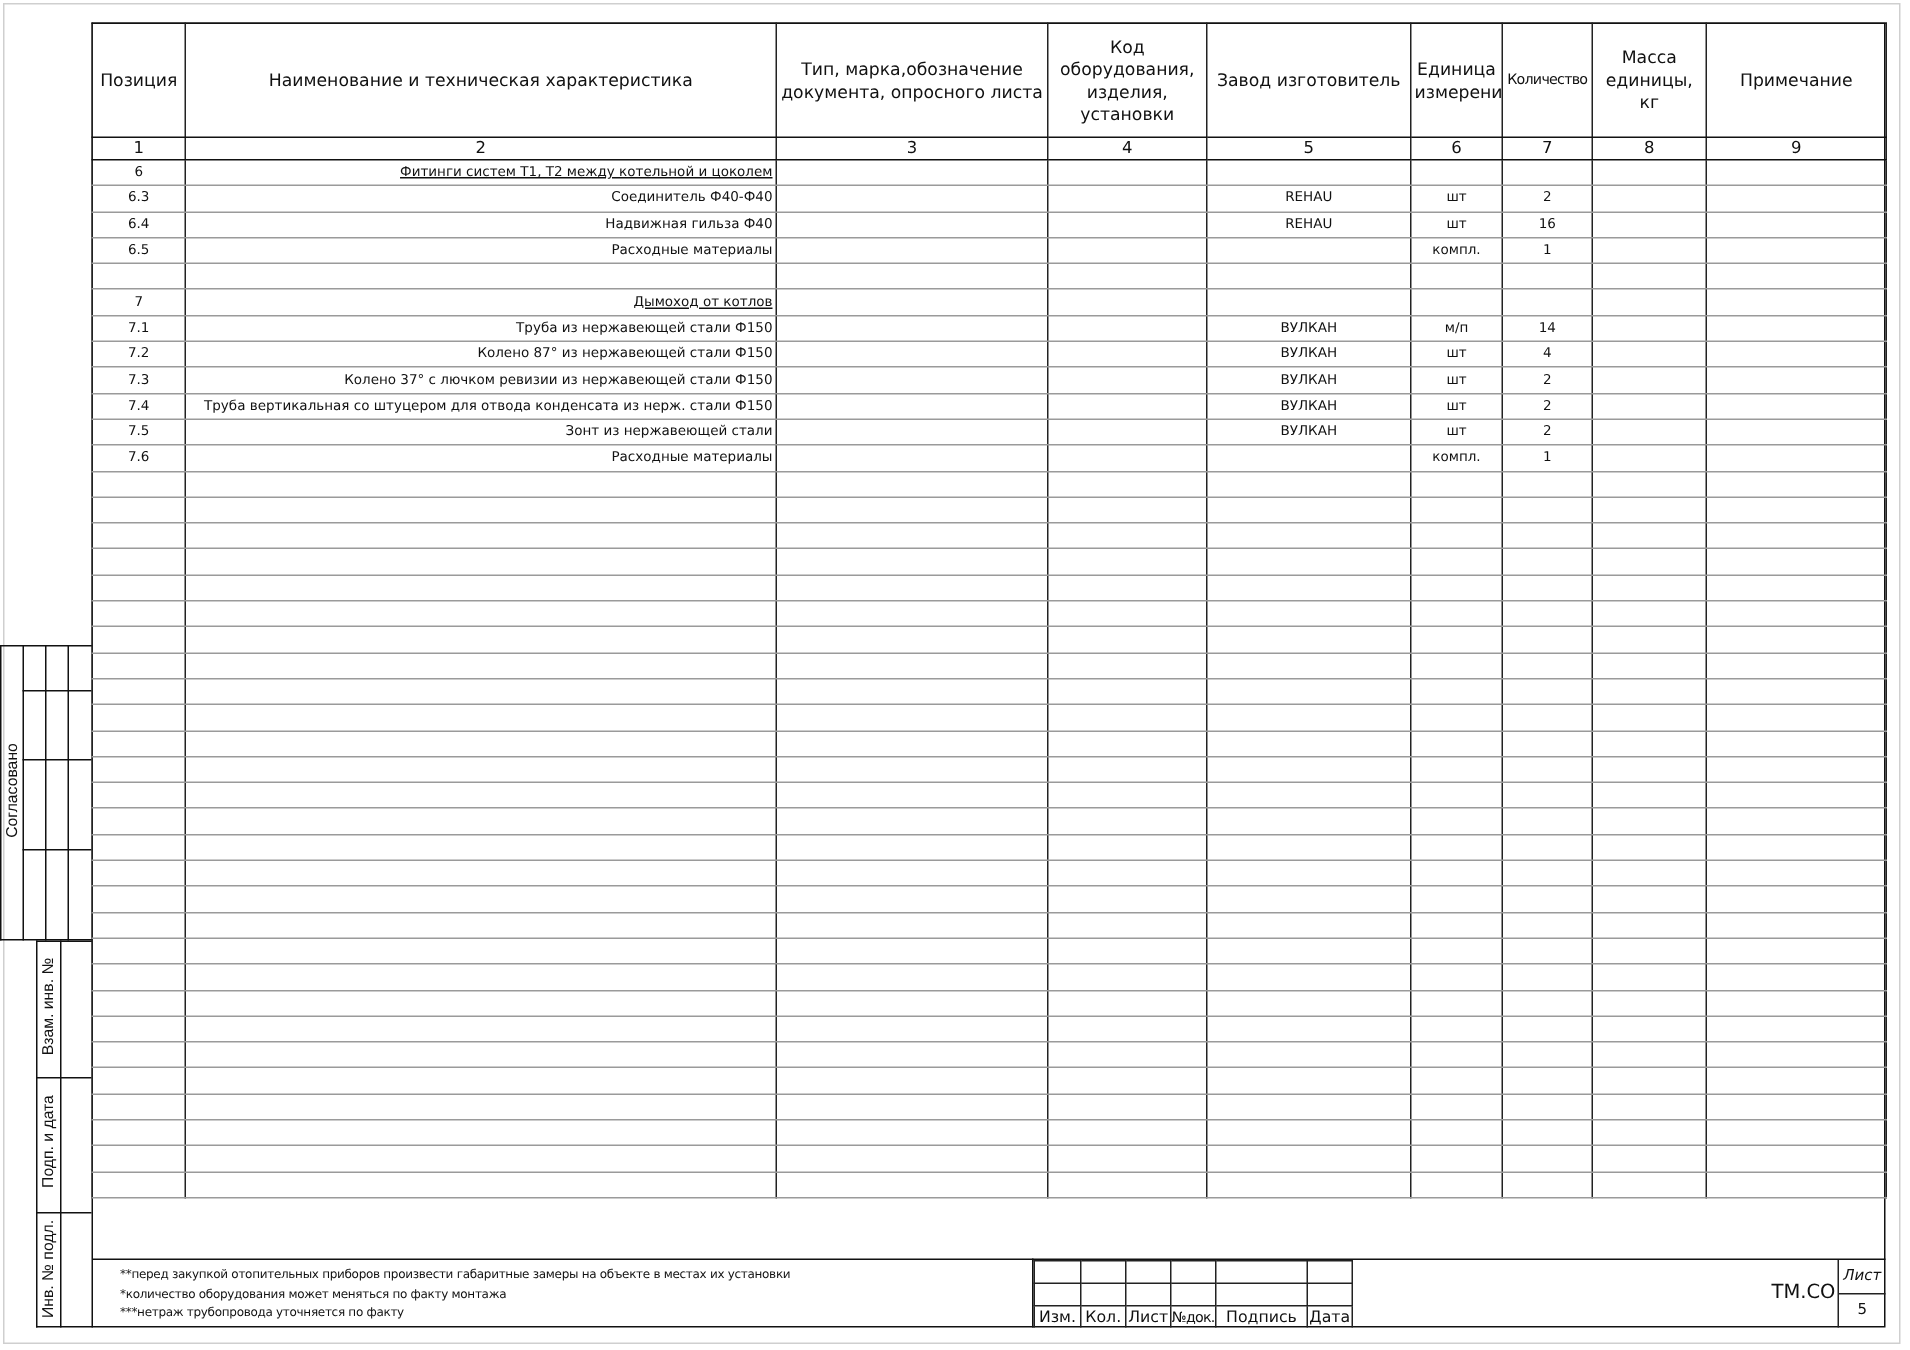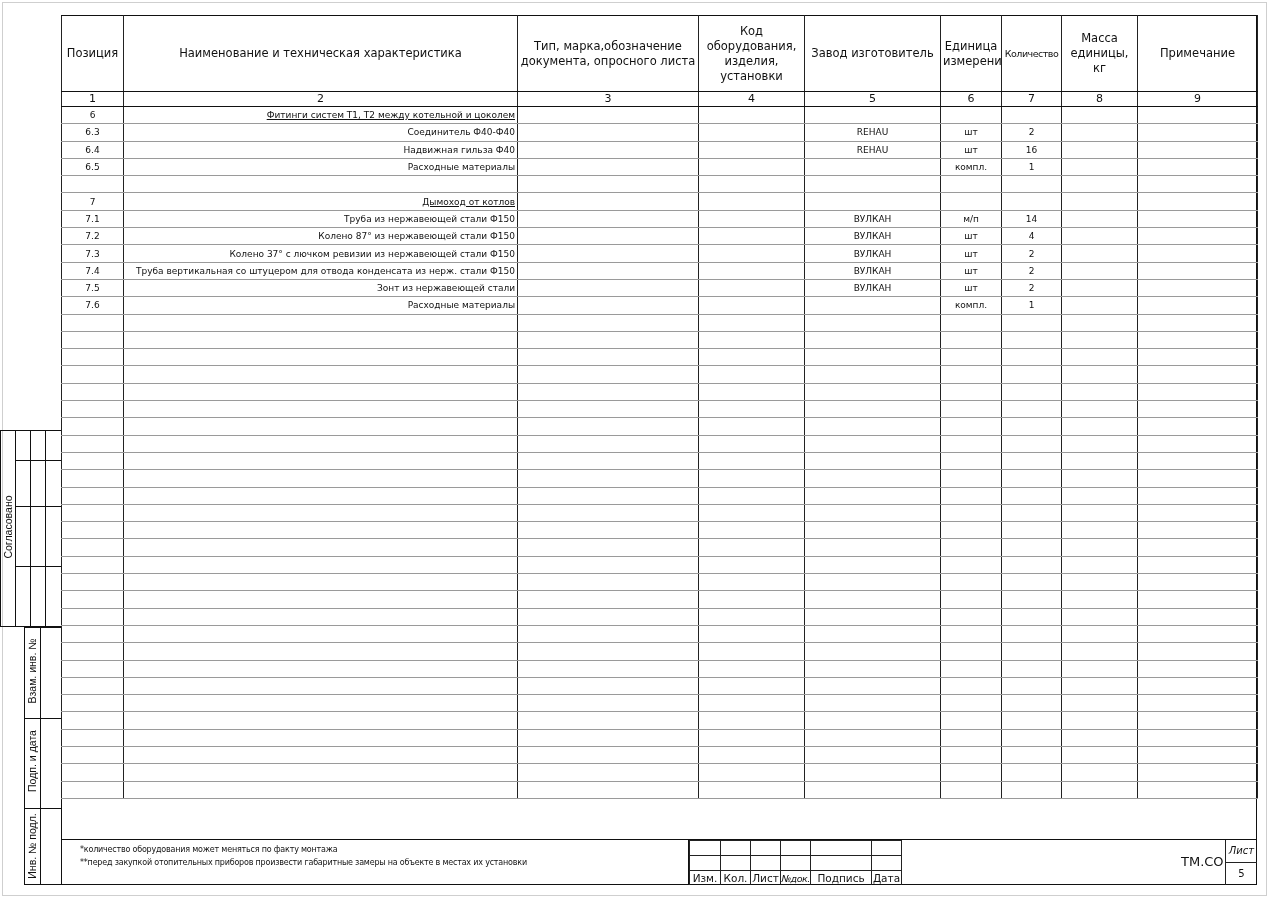--- a/index.html
+++ b/index.html
@@ -546,22 +546,23 @@
         <td></td>
         <td></td>
         <td></td>
         <td></td>
         <td></td>
       </tr>
     </tbody>
 </table>
 
 <div class="notes">
+  <div>**перед закупкой отопительных приборов произвести габаритные замеры на объекте в местах их установки</div>
   <div>*количество оборудования может меняться по факту монтажа</div>
-  <div>**перед закупкой отопительных приборов произвести габаритные замеры на объекте в местах их установки</div>
+  <div>***нетраж трубопровода уточняется по факту</div>
 </div>
 
 <div class="stamp">
   <table class="stamp-grid">
     <colgroup>
       <col style="width:31px">
         <col style="width:30px">
         <col style="width:30px">
         <col style="width:30px">
         <col style="width:61px">
@@ -581,21 +582,21 @@
           <td></td>
           <td></td>
           <td></td>
           <td></td>
           <td></td>
         </tr>
     <tr class="labels">
       <td>Изм.</td>
       <td>Кол.</td>
       <td>Лист</td>
-      <td style="font-size:9.5px;letter-spacing:-0.5px;font-style:italic;">№док.</td>
+      <td style="font-size:9.5px;letter-spacing:-0.5px;">№док.</td>
       <td>Подпись</td>
       <td>Дата</td>
     </tr>
   </tbody>
     </table>
   <div class="doc-code">ТМ.СО</div>
   <div class="sheet-box">
     <div class="lbl">Лист</div>
     <div class="num">5</div>
   </div>

